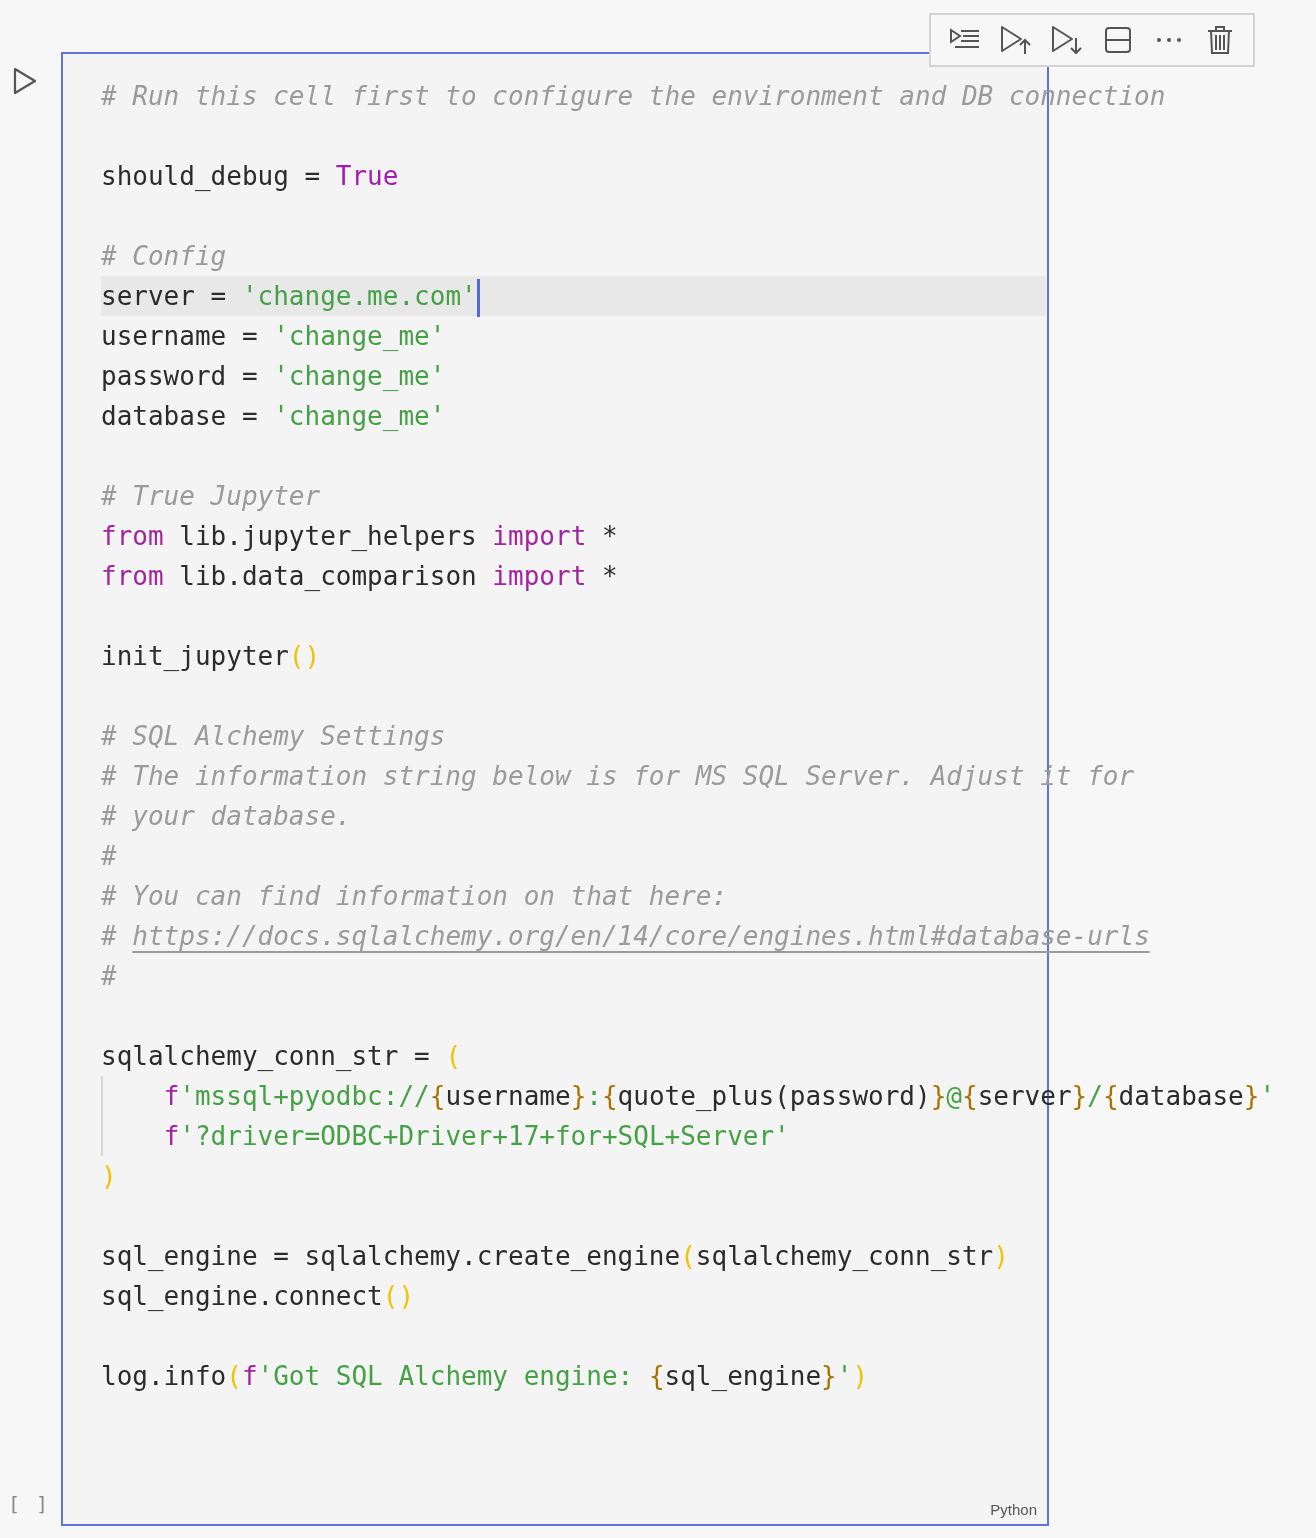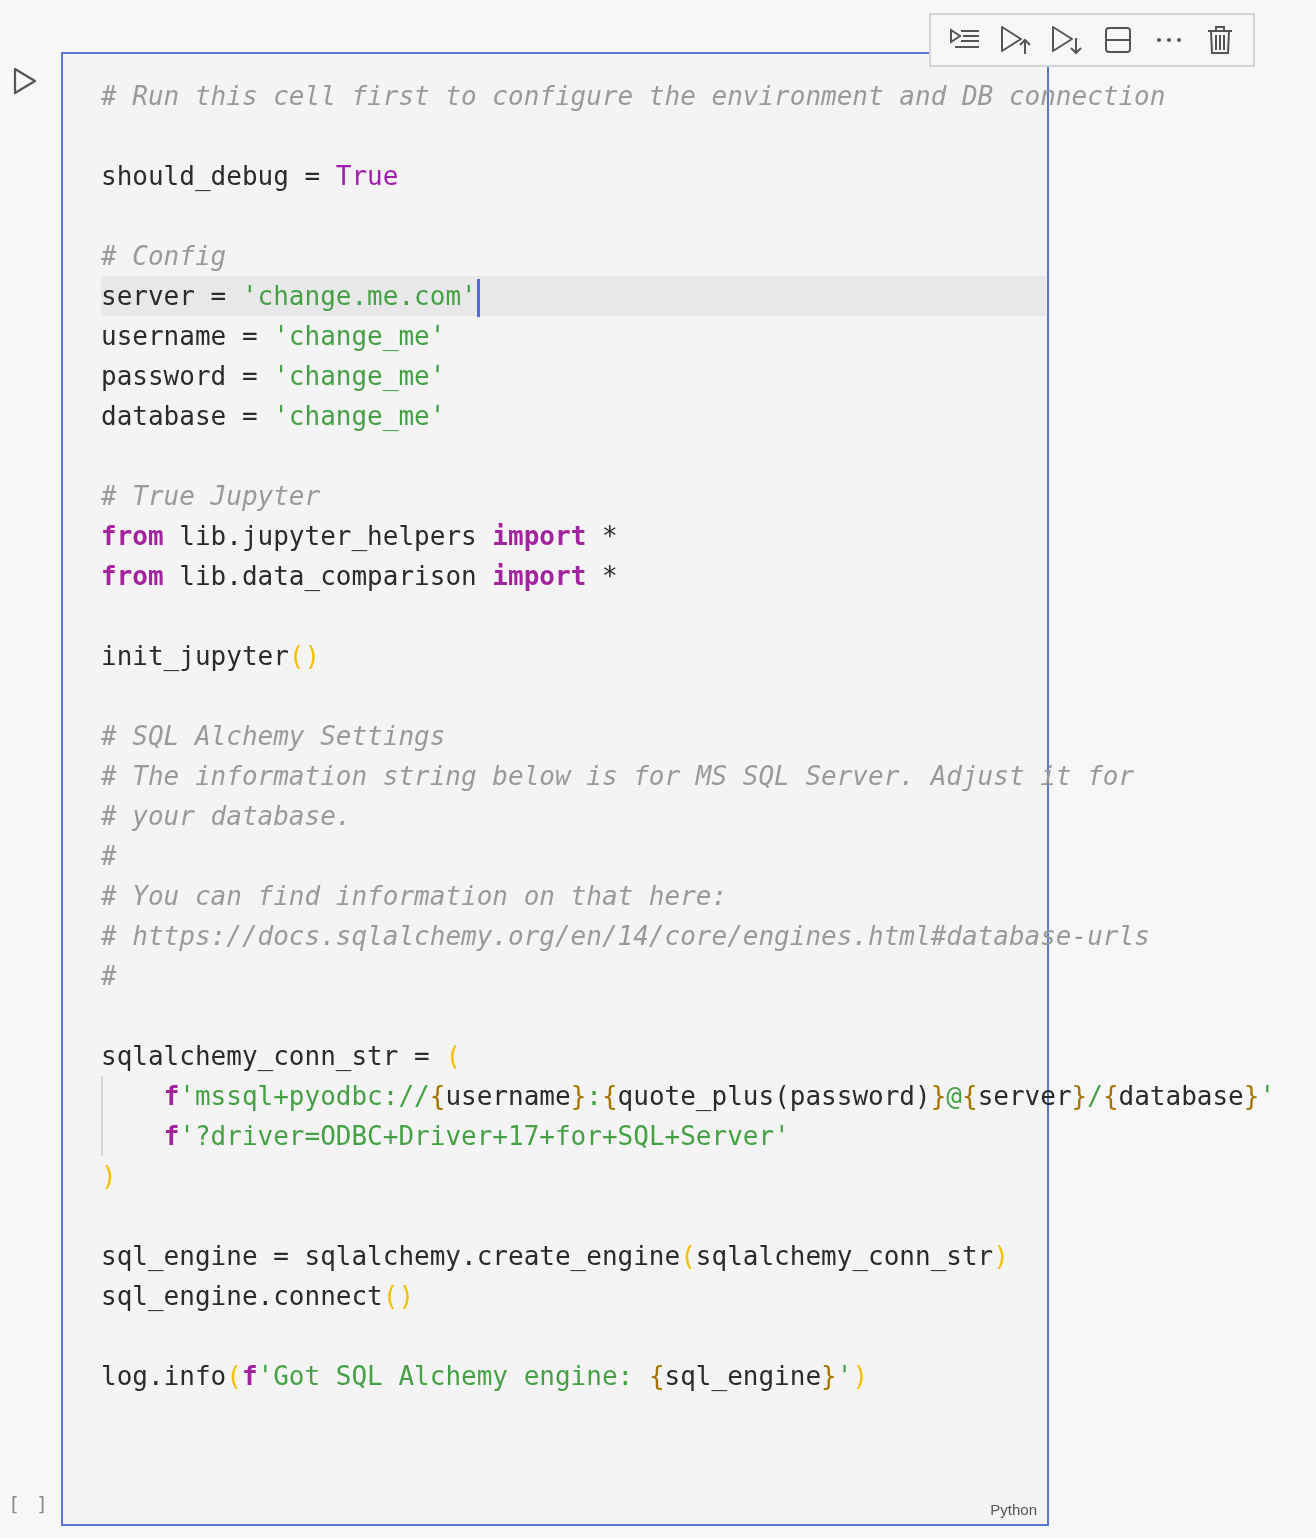--- a/index.html
+++ b/index.html
@@ -15,26 +15,26 @@
   }
   .toolbar {
     position:absolute; left:929px; top:13px; width:326px; height:54px; box-sizing:border-box;
     background:#f7f7f7; border:2px solid #d4d4d4; display:flex; align-items:center; justify-content:space-around; padding:0 8px; z-index:5;
   }
   .tb-btn { width:36px; height:36px; display:flex; align-items:center; justify-content:center; cursor:pointer; }
   .code { position:absolute; left:38px; top:22px; right:0; }
   .line { height:40px; line-height:40px; font-size:26px; white-space:pre; color:#2b2b2b; position:relative; }
   .line.active { background:#e8e8e8; margin-right:1px; }
   .c { color:#9a9a9a; font-style:italic; }
-  .k { color:#a2249e;font-weight:bold; }
+  .k { color:#a2249e; }
   .s { color:#46a046; }
   .b { color:#f2c100; }
   .bi { color:#a77300; }
   .kw { color:#a21caf; }
-  .u { text-underline-offset:6px; }
+  .u { text-decoration:underline; text-underline-offset:6px; }
   .cursor { display:inline-block; width:3px; height:38px; background:#4f6cdc; vertical-align:middle; margin-left:0; }
   .indent-guide { position:absolute; left:0; width:2px; background:#d6d6d6; }
   .lang { position:absolute; right:10px; bottom:6px; font-family:"Liberation Sans", sans-serif; font-size:15px; color:#555; }
 </style>
 </head>
 <body>
 
 <div class="run-btn">
   <svg width="30" height="30" viewBox="0 0 30 30">
       <path d="M5 3 L25 15 L5 27 Z" fill="none" stroke="#555" stroke-width="2.2" stroke-linejoin="round"></path>

